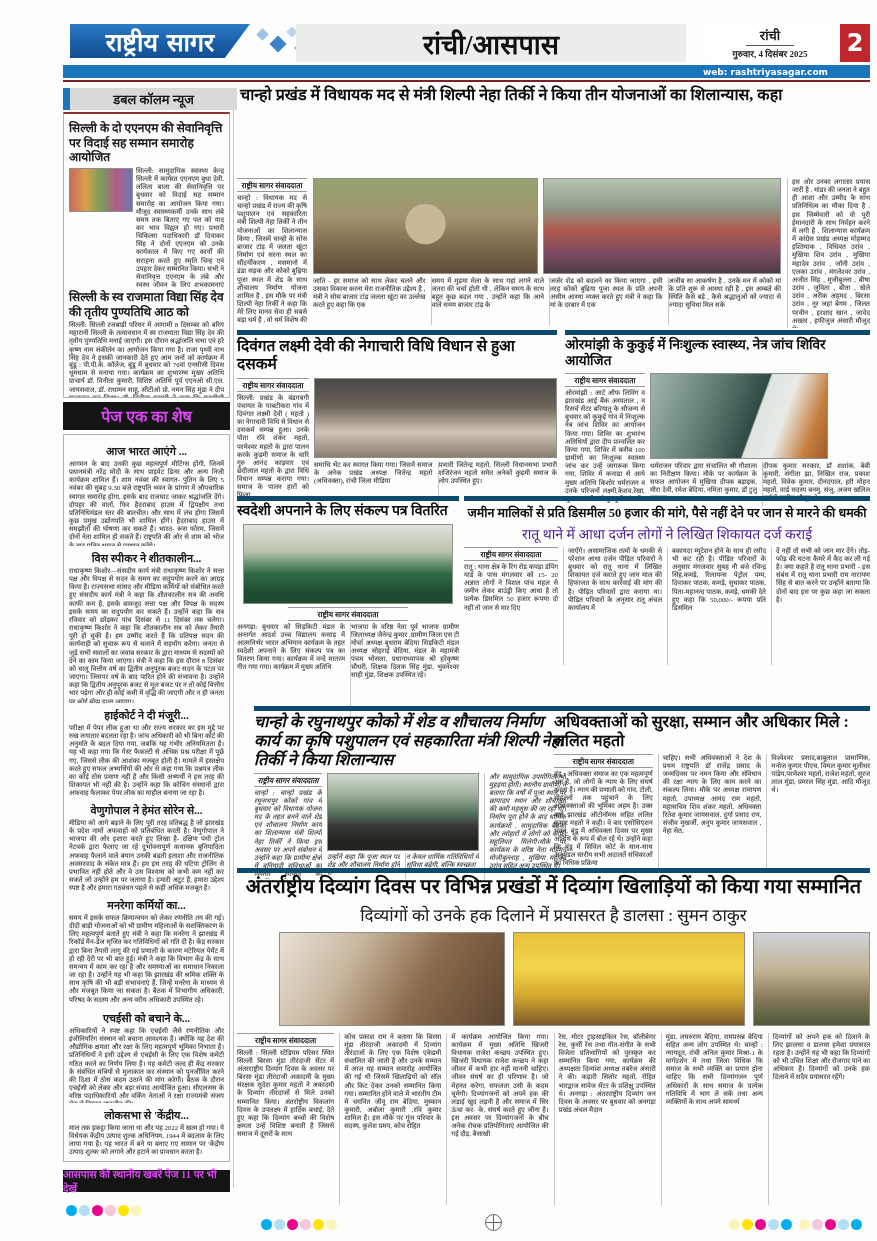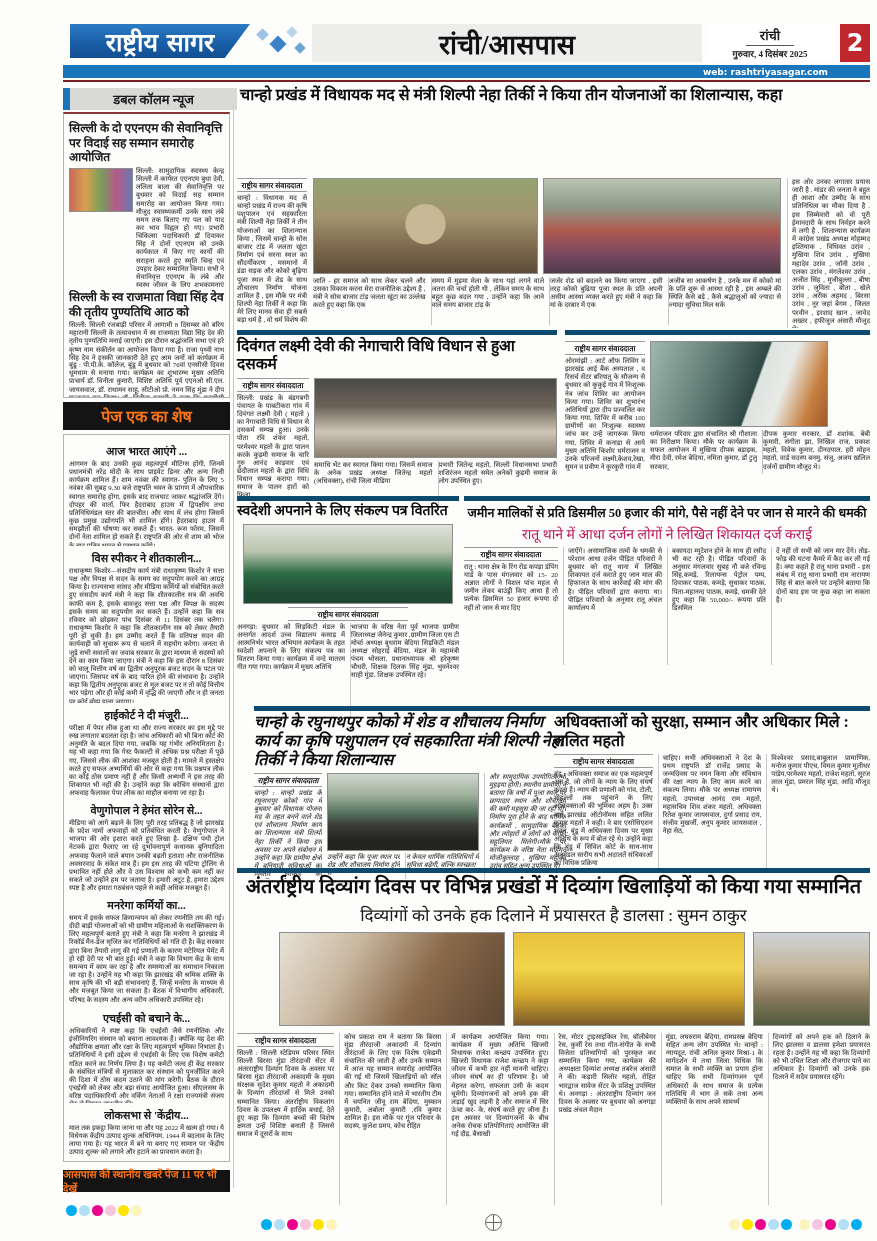--- a/index.html
+++ b/index.html
@@ -18,21 +18,21 @@
   .mast-right .date{font-size:9px;font-weight:bold;padding-top:1px;color:#222;}
   .pagenum{background:#c0272d;color:#fff;display:flex;align-items:center;justify-content:center;
            font-family:"DejaVu Sans",sans-serif;font-weight:bold;font-size:24px;}
   .webstrip{background:#1b75bb;color:#fff;font-family:"DejaVu Sans",sans-serif;font-weight:bold;
             font-size:9px;display:flex;align-items:center;justify-content:flex-end;padding-right:42px;box-sizing:border-box;}
   .maroon{background:#7a2028;}
   .dia{position:absolute;transform:rotate(45deg);}
   
   .dclabel{background:#d9d9d7;border-left:7px solid #1b75bb;display:flex;align-items:center;justify-content:center;
            font-weight:bold;font-size:13px;}
-  .banner{background:#141414;color:#f97316;display:flex;align-items:center;justify-content:center;
+  .banner{background:#141414;color:#d946ef;display:flex;align-items:center;justify-content:center;
           font-weight:bold;}
   
   .hd{font-weight:bold;color:#0d0d0d;line-height:1.18;}
   .ctr{text-align:center;}
   .tt{font-size:6.8px;line-height:1.2;text-align:justify;overflow:hidden;color:#1b1b1b;}
   .byline{font-size:7.5px;font-weight:bold;text-align:center;border-top:1px solid #9a9a9a;
           border-bottom:1px solid #9a9a9a;padding:1px 0;margin-bottom:2px;}
   .sbox{border:1px solid #b3b3b3;border-top:2px solid #8b3434;box-sizing:border-box;padding:4px 5px;overflow:hidden;background:#fdfdfc;}
   .sh{font-size:12px;font-weight:bold;line-height:1.22;margin:3px 0 2px;}
   .sh2{font-size:11px;font-weight:bold;text-align:center;margin:4px 0 2px;}
@@ -62,21 +62,21 @@
 
 <div class="page">
 
   <div class="abs mast-left" style="left:70px;top:24px;width:180px;height:34px;">
     <span>राष्ट्रीय सागर</span>
   </div>
   <span class="abs dia" style="left:258px;top:30px;width:9px;height:9px;background:#9fc3e8;"></span>
   <span class="abs dia" style="left:272px;top:38px;width:12px;height:12px;background:#3d82c8;"></span>
   <span class="abs dia" style="left:288px;top:28px;width:8px;height:8px;background:#b9d4ec;"></span>
   <span class="abs dia" style="left:296px;top:44px;width:8px;height:8px;background:#6aa4d8;"></span>
-  <div class="abs mast-center" style="left:312px;top:24px;width:390px;height:38px;">
+  <div class="abs mast-center" style="left:296px;top:24px;width:390px;height:38px;">
     <span>रांची/आसपास</span>
   </div>
   <div class="abs mast-right" style="left:706px;top:24px;width:128px;height:38px;">
     <span class="city">रांची</span>
     <span class="date">गुरुवार, 4 दिसंबर 2025</span>
   </div>
   <div class="abs pagenum" style="left:840px;top:24px;width:30px;height:38px;">
     <span>2</span>
   </div>
   <div class="abs webstrip" style="left:63px;top:65px;width:807px;height:13px;">
@@ -123,20 +123,21 @@
         <div class="photo ph-ritual" style="width:100%;height:80px;"></div>
         <div class="cols" style="height:46px;">
           <div class="tt">समाधि भेंट कर स्वागत किया गया। जिसमें समाज के अनेक प्रखंड अध्यक्ष जितेन्द्र महतो (अधिवक्ता), रांची जिला मीडिया</div>
           <div class="tt vline">प्रभारी जितेन्द्र महतो, सिल्ली विधानसभा प्रभारी शशिरंजन महतो समेत अनेकों कुड़मी समाज के लोग उपस्थित हुए।</div>
         </div>
       </div>
     </div>
   </div>
 
   <div class="abs hline" style="left:565px;top:330px;width:305px;height:162px;padding-top:2px;">
+    <div class="hd" style="font-size:13.5px;">ओरमांझी के कुकुई में निःशुल्क स्वास्थ्य, नेत्र जांच शिविर आयोजित</div>
     <div style="display:flex;gap:5px;margin-top:4px;">
       <div style="width:80px;">
         <div class="byline">राष्ट्रीय सागर संवाददाता</div>
         <div class="tt" style="height:122px;">ओरमांझी : आर्ट ऑफ लिविंग व झारखंड आई बैंक अस्पताल , व रिसर्च सेंटर बरियातु के सौजन्य से बुधवार को कुकुई गांव में निःशुल्क नेत्र जांच शिविर का आयोजन किया गया। शिविर का शुभारंभ अतिथियों द्वारा दीप प्रज्वलित कर किया गया, शिविर में करीब 100 ग्रामीणों का निःशुल्क स्वास्थ्य जांच कर उन्हें जागरूक किया गया, शिविर में कनाडा से आये मुख्य अतिथि किशोर धर्मराजन व उनके परिजनों लक्ष्मी,केशव,रेखा, सुमन व प्रवीण ने कुरकुरी गांव में</div>
       </div>
       <div style="flex:1;display:flex;flex-direction:column;gap:3px;">
         <div class="photo ph-eye" style="width:178px;height:86px;"></div>
         <div class="cols" style="height:44px;">
           <div class="tt">धर्मराजन परिवार द्वारा संचालित श्री गौशाला का निरीक्षण किया। मौके पर कार्यक्रम के सफल आयोजन में मुखिया दीपक बड़ाइक, मीरा देवी, रमेश बेदिया, नमिता कुमार, डॉ टुलु सरकार,</div>
           <div class="tt vline">दीपक कुमार सरकार, डॉ शशांक, बेबी कुमारी, संगीता झा, निखिल राज, प्रकाश महतो, विवेक कुमार, दीनदयाल, हरी मोहन महतो, वार्ड सदस्य बनमु, संजु, अजय खलिल दर्जनों ग्रामीण मौजूद थे।</div>
@@ -150,21 +151,21 @@
     <div class="photo ph-school" style="width:210px;height:80px;margin:4px auto 3px;"></div>
     <div class="byline" style="width:120px;margin:0 auto 2px;">राष्ट्रीय सागर संवाददाता</div>
     <div class="cols" style="height:96px;">
       <div class="tt">अनगड़ा: बुधवार को सिड़किटी मंडल के अन्तर्गत आदर्श उच्च विद्यालय कसाड़ में आत्मनिर्भर भारत अभियान कार्यक्रम के तहत स्वदेशी अपनाने के लिए संकल्प पत्र का वितरण किया गया। कार्यक्रम में वन्दे मातरम गीत गया गया। कार्यक्रम में मुख्य अतिथि</div>
       <div class="tt vline">भाजपा के वरिष्ठ नेता पूर्व भाजपा ग्रामीण जिलाध्यक्ष जैनेन्द्र कुमार ,ग्रामीण जिला एस टी मोर्चा अध्यक्ष बुधराम बेदिया सिड़किटी मंडल अध्यक्ष सोहराई बेदिया, मंडल के महामंत्री पंचम भोसला, प्रधानाध्यापक श्री हरेकृष्ण चौधरी, शिक्षक दिलक सिंह मुंडा, भुवनेश्वर साही मुंडा, शिक्षक उपस्थित रहे।</div>
     </div>
   </div>
 
   <div class="abs hline" style="left:464px;top:496px;width:406px;height:206px;padding-top:2px;">
     <div class="hd ctr" style="font-size:12.5px;margin-top:3px;">जमीन मालिकों से प्रति डिसमील 50 हजार की मांगे, पैसे नहीं देने पर जान से मारने की धमकी</div>
-    <div class="ctr" style="font-size:14px;margin:3px 0 4px;color:#be185d;">रातू थाने में आधा दर्जन लोगों ने लिखित शिकायत दर्ज कराई</div>
+    <div class="ctr" style="font-size:14px;margin:3px 0 4px;color:#4c1d95;">रातू थाने में आधा दर्जन लोगों ने लिखित शिकायत दर्ज कराई</div>
     <div style="display:flex;gap:5px;height:118px;">
       <div style="flex:1;">
         <div class="byline">राष्ट्रीय सागर संवाददाता</div>
         <div class="tt" style="height:96px;">रातू : थाना क्षेत्र के रिंग रोड कपड़ा डंपिंग यार्ड के पास मंगलवार को 15- 20 अज्ञात लोगों ने विशल पांच महल से जमीन लेकर बाउंड्री किए आधा है तो प्रत्येक डिसमिल 50 हजार रूपया दो नहीं तो जान से मार दिए</div>
       </div>
       <div class="tt vline" style="flex:1;padding-left:4px;">जाऐंगे। असामाजिक तत्वों के धमकी से परेशान आधा दर्जन पीड़ित परिवारों ने बुधवार को रातू थाना में लिखित शिकायत दर्ज कराते हुए जान माल की हिफाजत के साथ कार्रवाई की मांग की है। पीड़ित परिवारों द्वारा कराया था। पीड़ित परिवारों के अनुसार रातू अंचल कार्यालय में</div>
       <div class="tt vline" style="flex:1;padding-left:4px;">बकायदा म्युटेशन होने के साथ ही रसीद भी कट रही है। पीड़ित परिवारों के अनुसार मंगलवार सुबह नौ बजे रविन्द्र सिंह,कमड़े, रिलायन्स पेट्रोल पम्प, दिवाकर पाठक, कमड़े, सुधाकर पाठक, पिता-महानन्द पाठक, कमड़े, धमकी देते हुए कहा कि 50,000/- रूपया प्रति डिसमिल</div>
       <div class="tt vline" style="flex:1;padding-left:4px;">दें नहीं तो सभी को जान मार देंगे। तोड़-फोड़ की घटना कैमरे में कैद कर ली गई है। क्या कहते है रातू थाना प्रभारी - इस संबंध में रातू थाना प्रभारी राम नारायण सिंह से बात करने पर उन्होंने बताया कि दोनों बाद इस पर कुछ कहा जा सकता है।</div>
     </div>
   </div>

